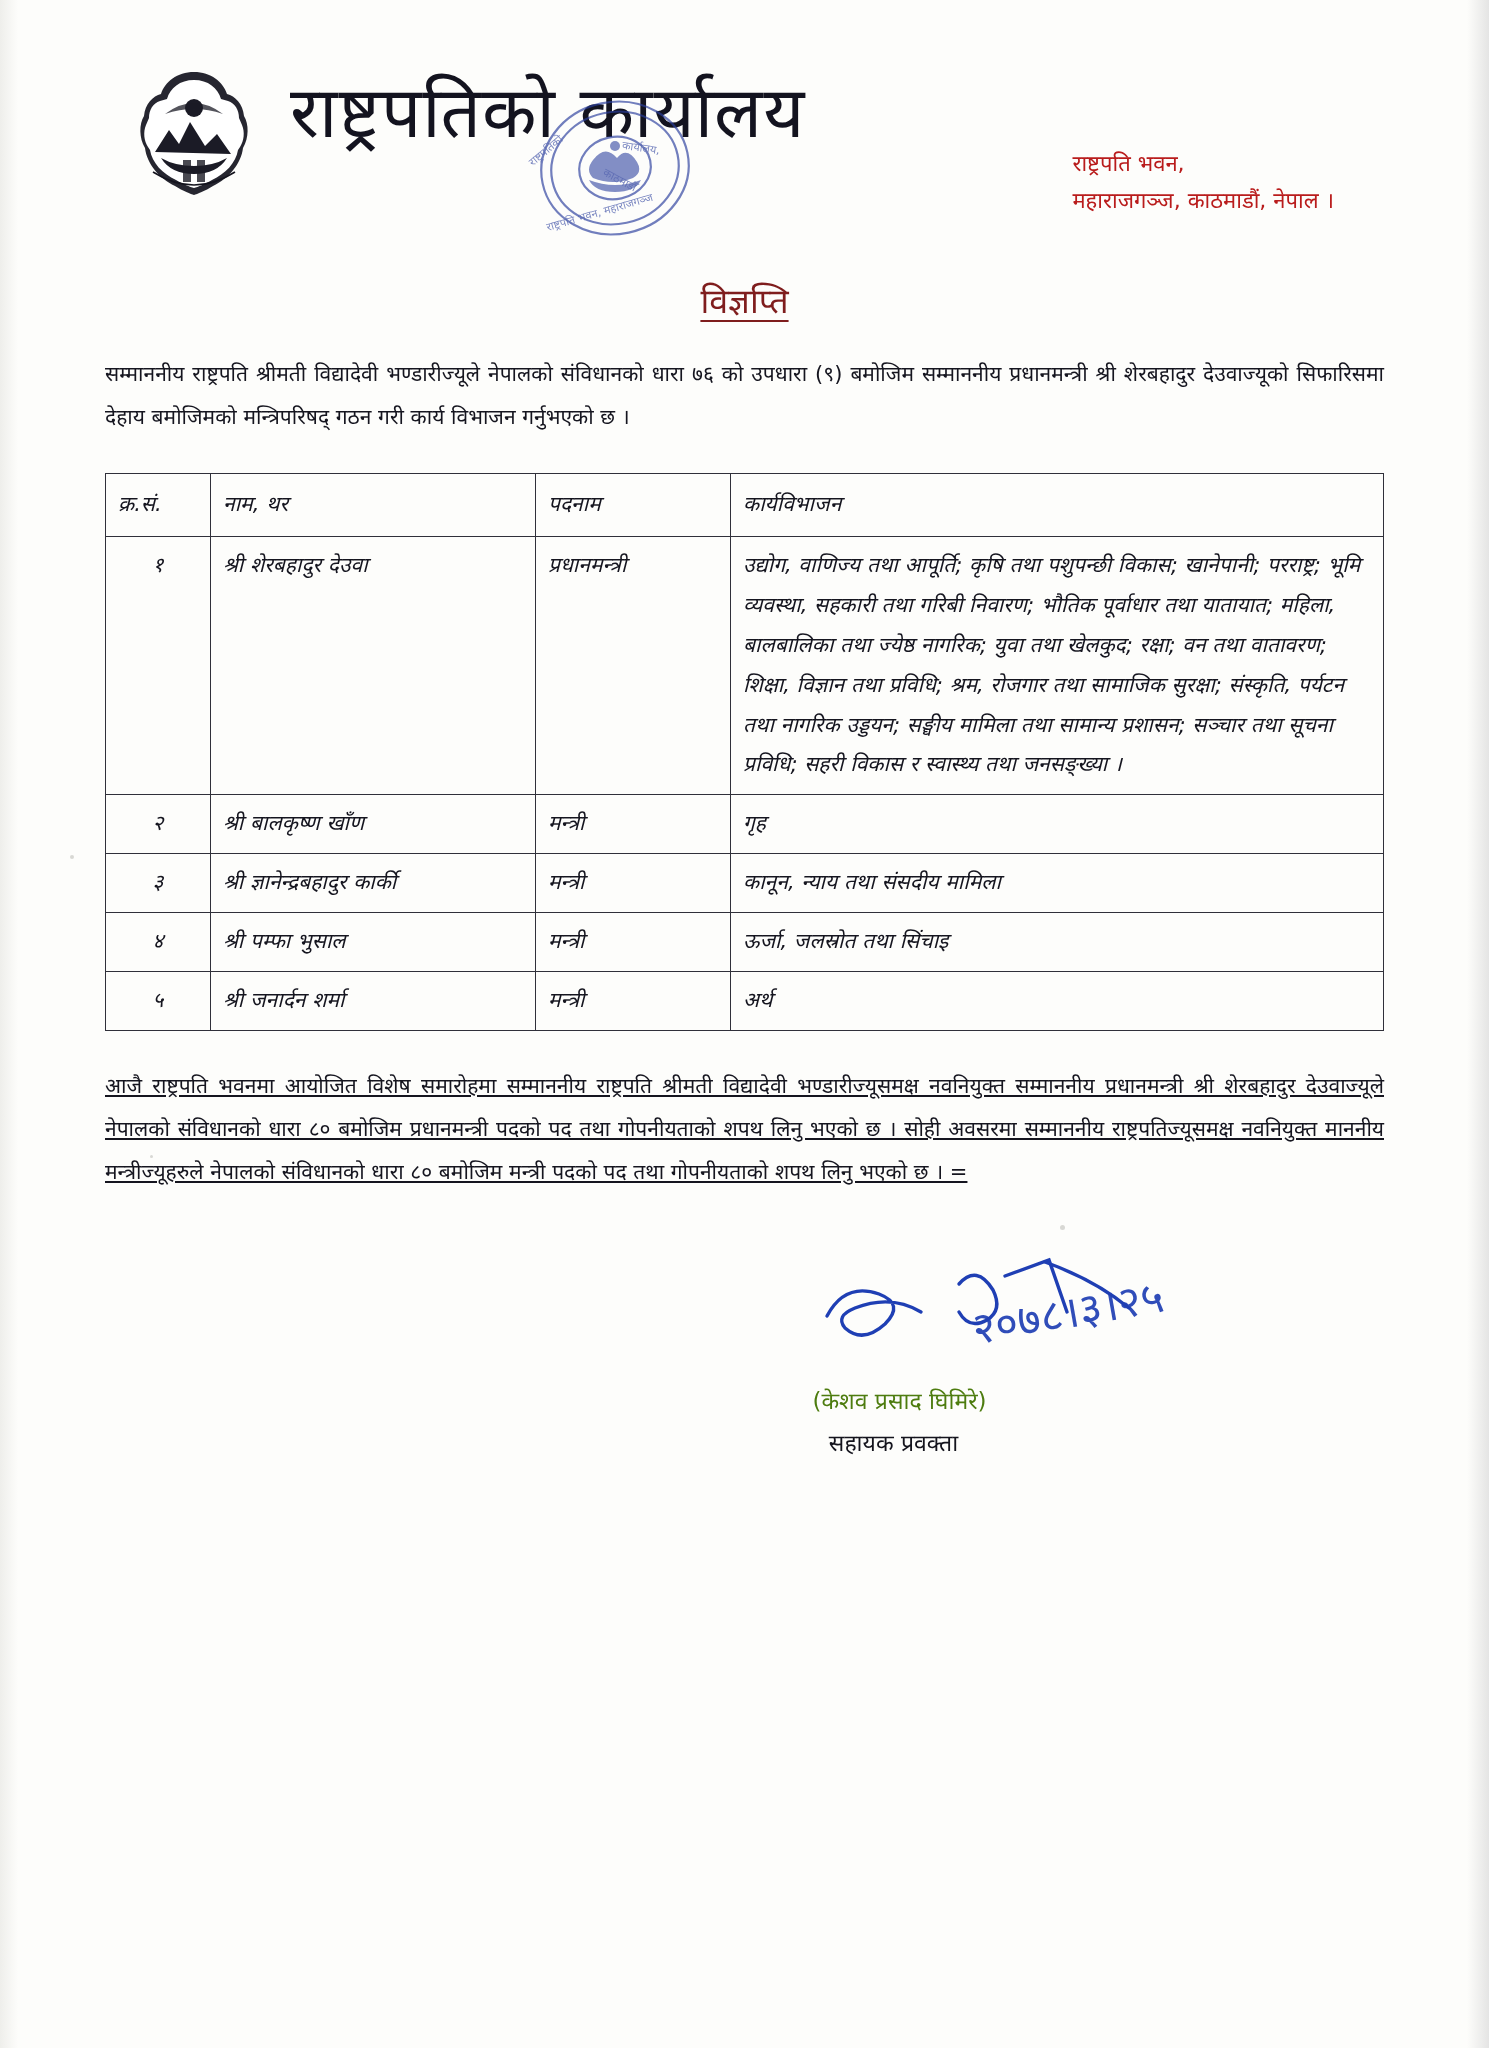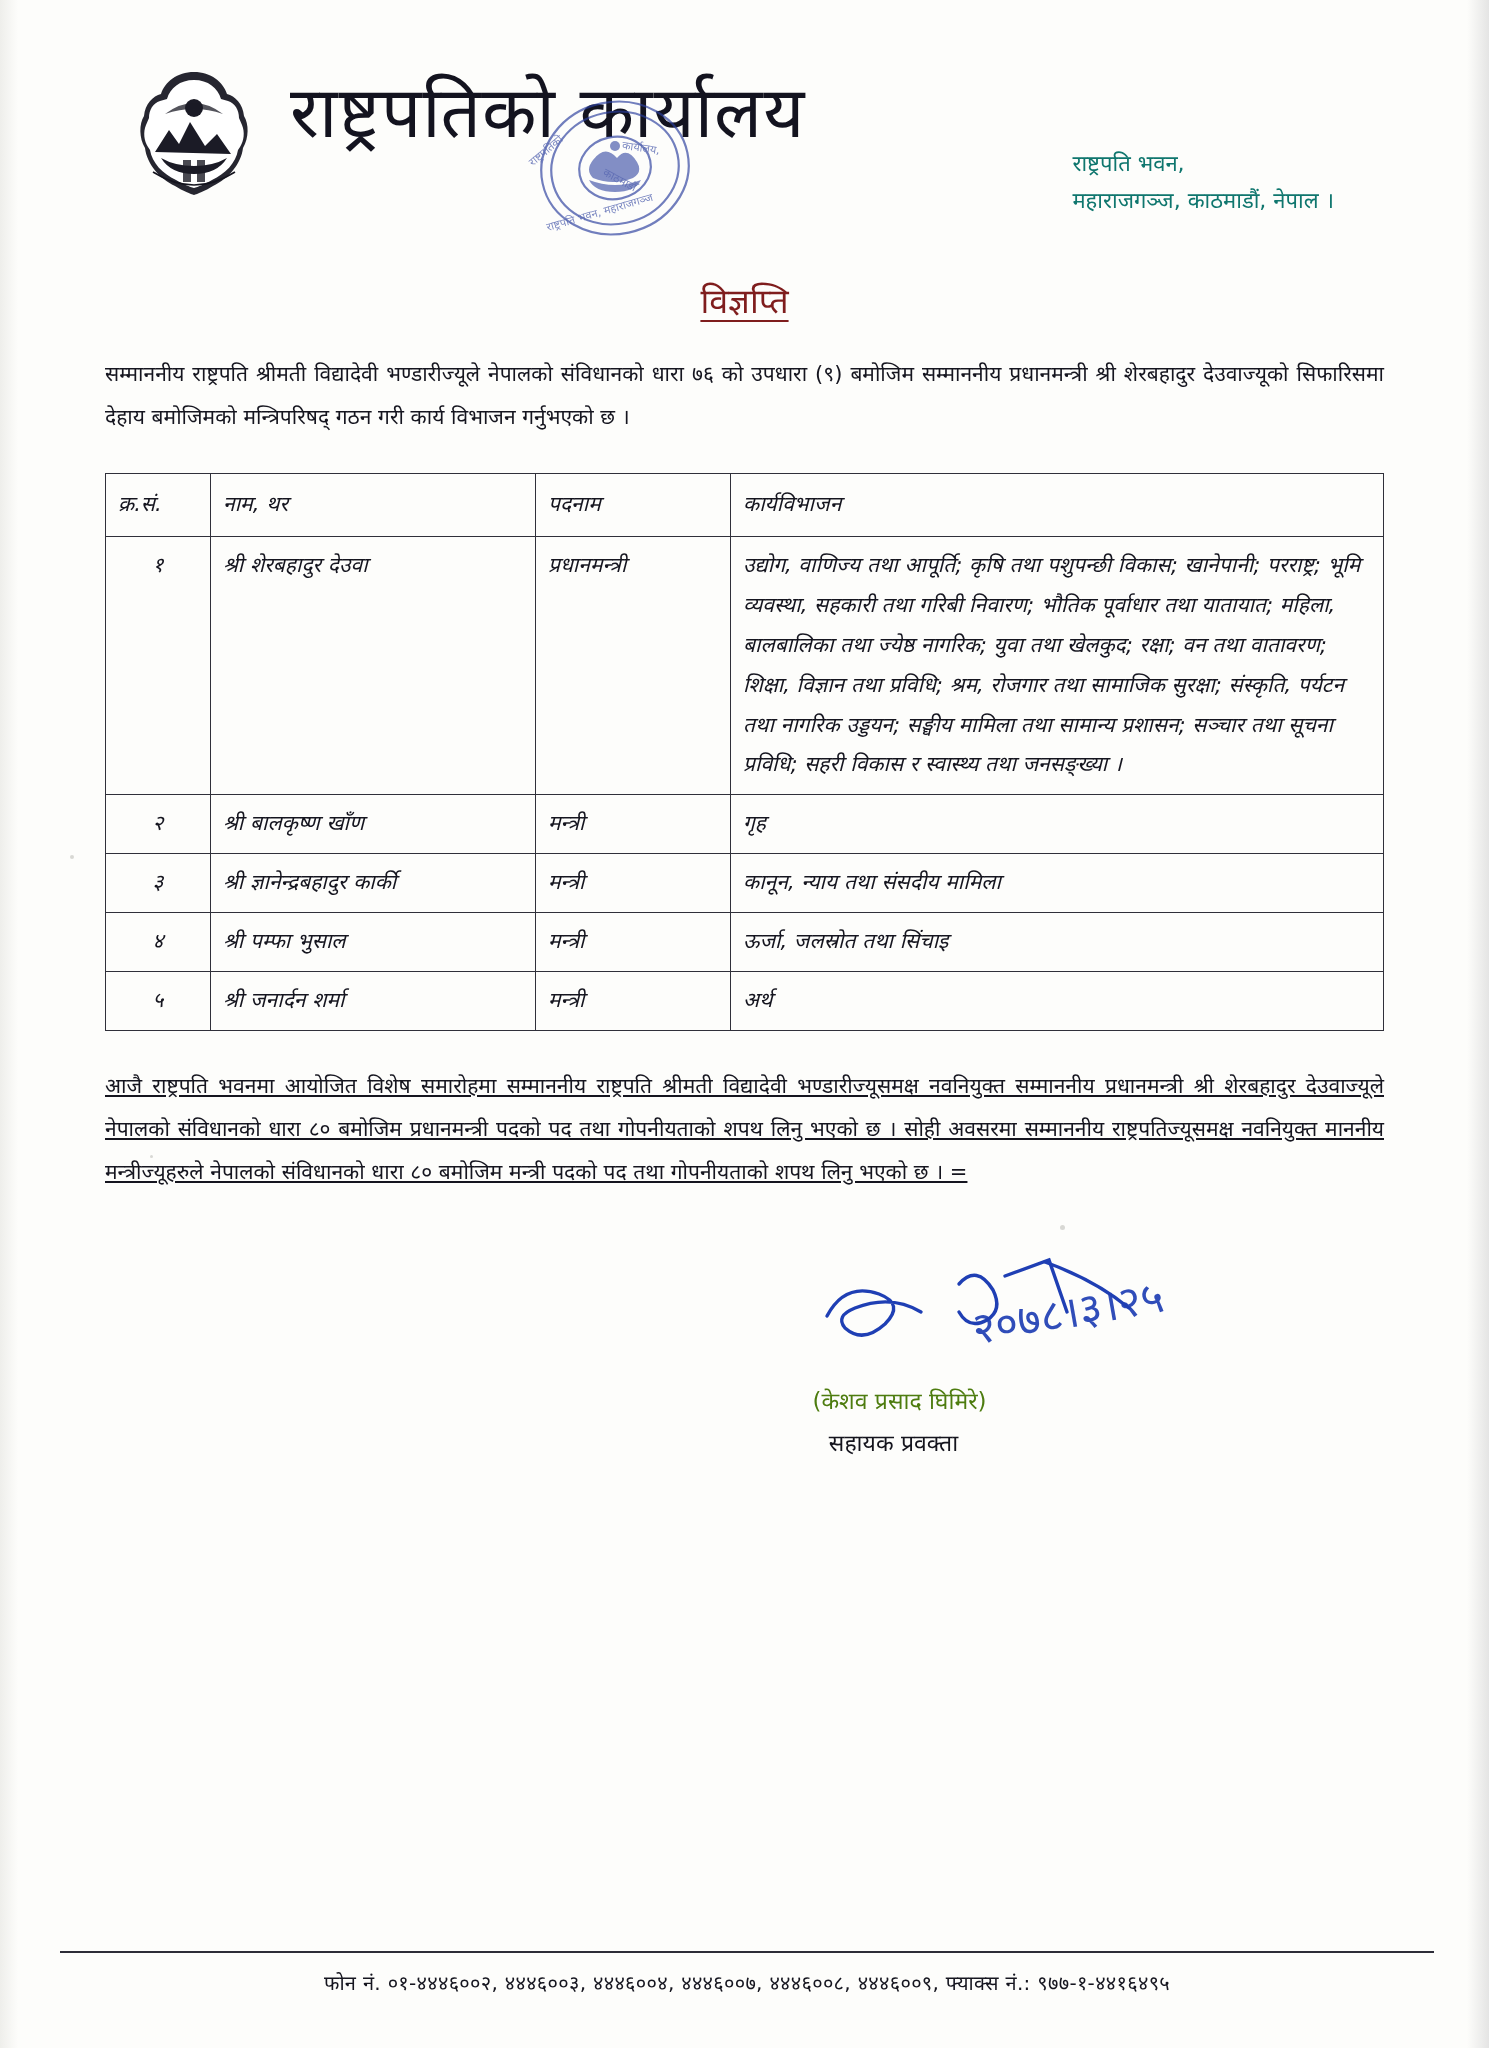--- a/index.html
+++ b/index.html
@@ -68,21 +68,21 @@
     font-family: "DejaVu Sans", sans-serif;
     white-space: nowrap;
   }
   .address {
     position: absolute;
     right: 60px;
     top: 105px;
     text-align: left;
     font-size: 22px;
     line-height: 1.7;
-    color: #0f766e;
+    color: #b91c1c;
   }
   .seal {
     position: absolute;
     left: 420px;
     top: 48px;
     width: 200px;
     height: 165px;
     opacity: .78;
   }
 
@@ -322,17 +322,13 @@
         </g>
         <g fill="#1f3fb4" font-size="44" font-family="DejaVu Sans, sans-serif" opacity=".92">
           <text transform="rotate(-10 0 0)" x="148" y="118">२०७८।३।२५</text>
         </g>
       </svg>
       <div class="sig-name">(केशव प्रसाद घिमिरे)</div>
       <div class="sig-role">सहायक प्रवक्ता</div>
     </div>
   </div>
 
-  <div class="footer">
-    <div class="footer-rule"></div>
-    <div class="footer-text">फोन नं. ०१-४४४६००२, ४४४६००३, ४४४६००४, ४४४६००७, ४४४६००८, ४४४६००९, फ्याक्स नं.: ९७७-१-४४१६४९५</div>
-  </div>
 </div>
 
 </body></html>

